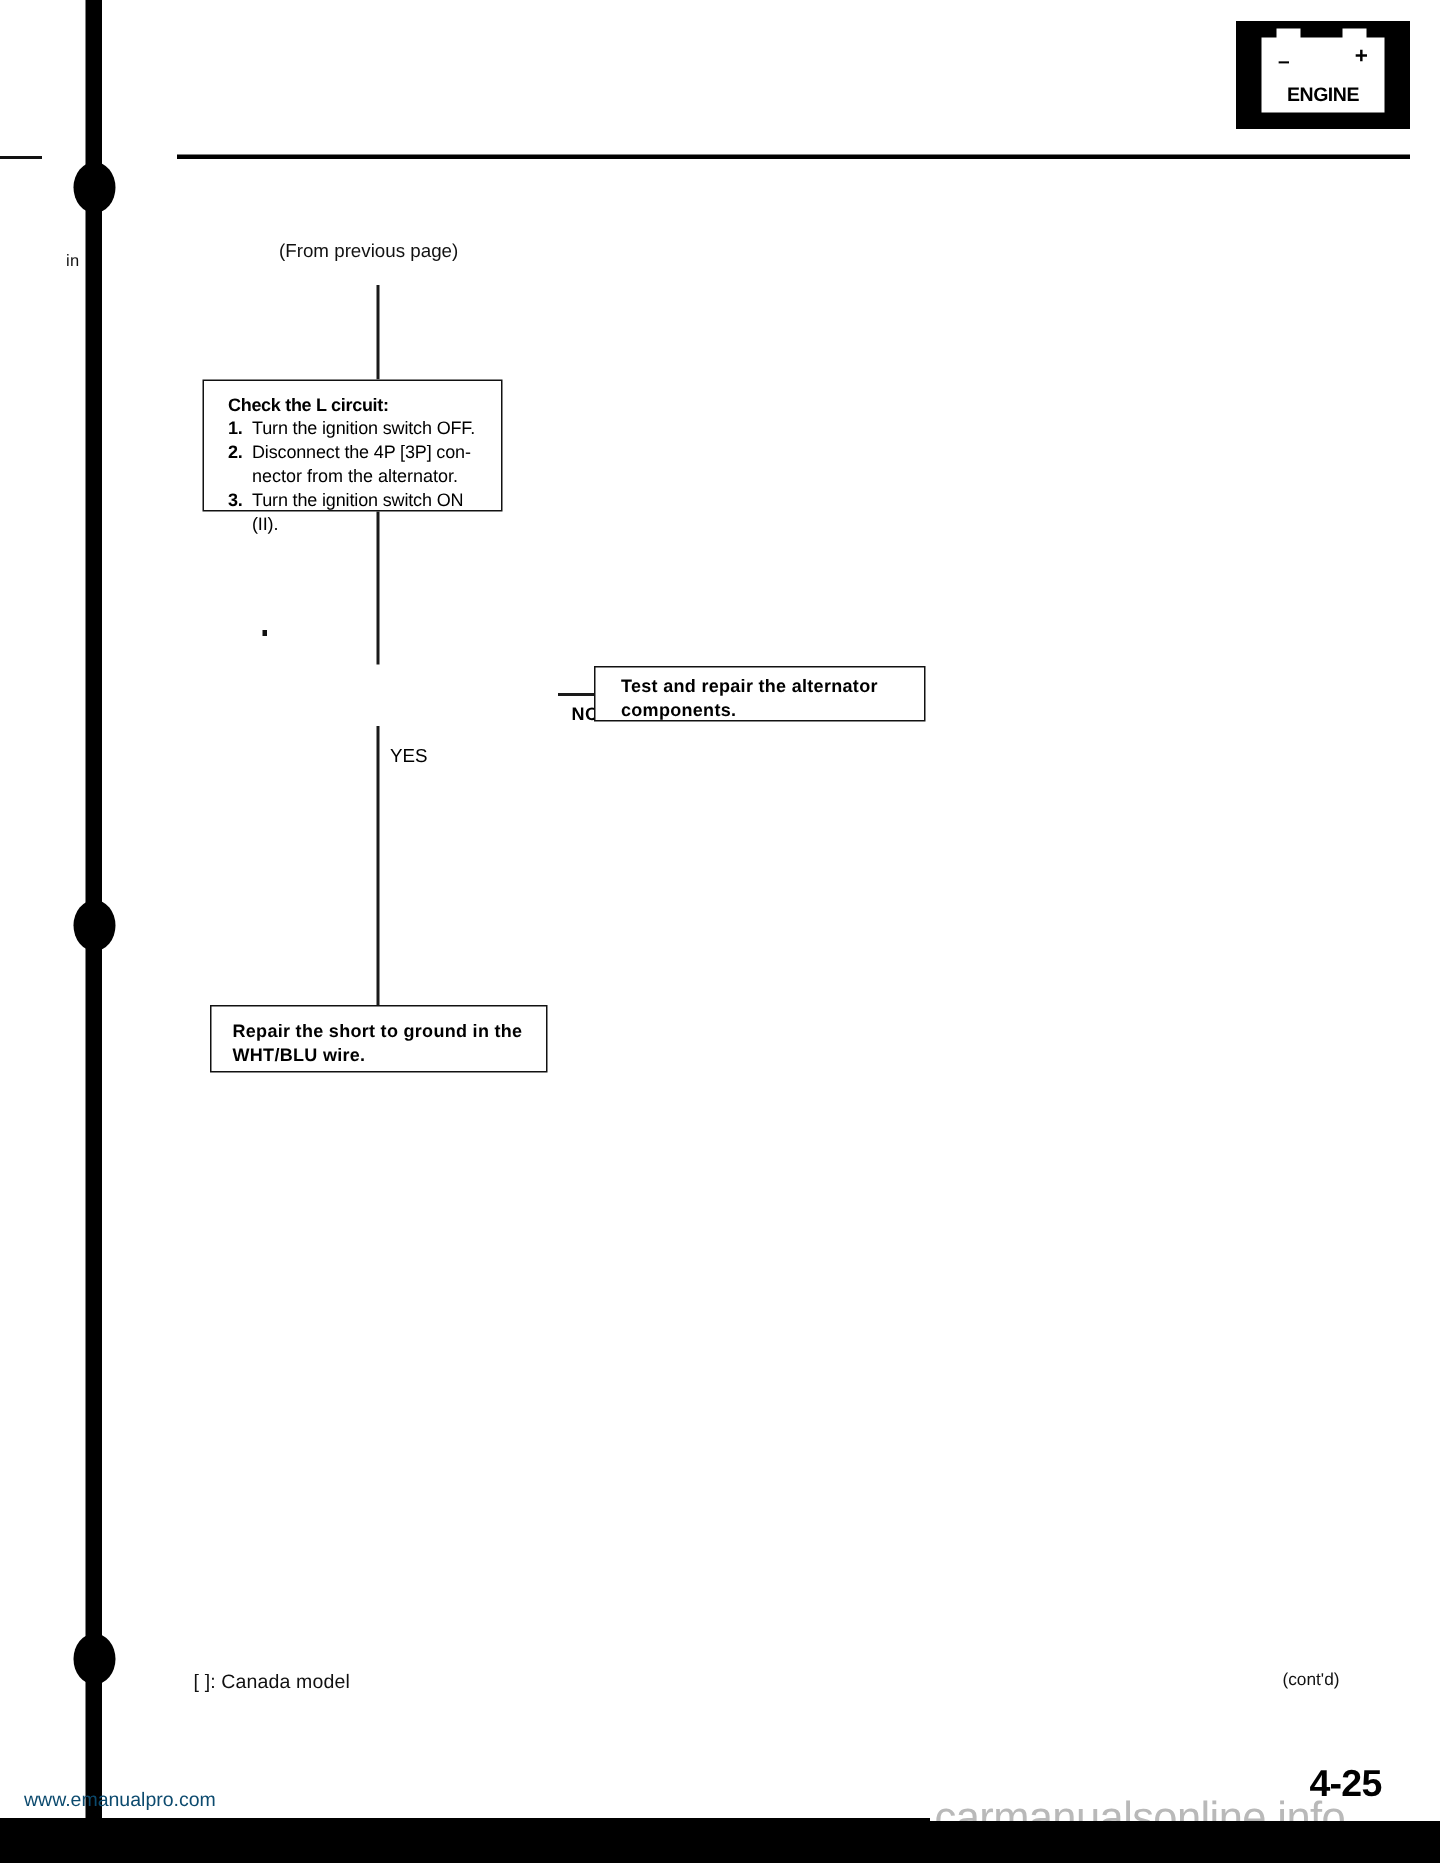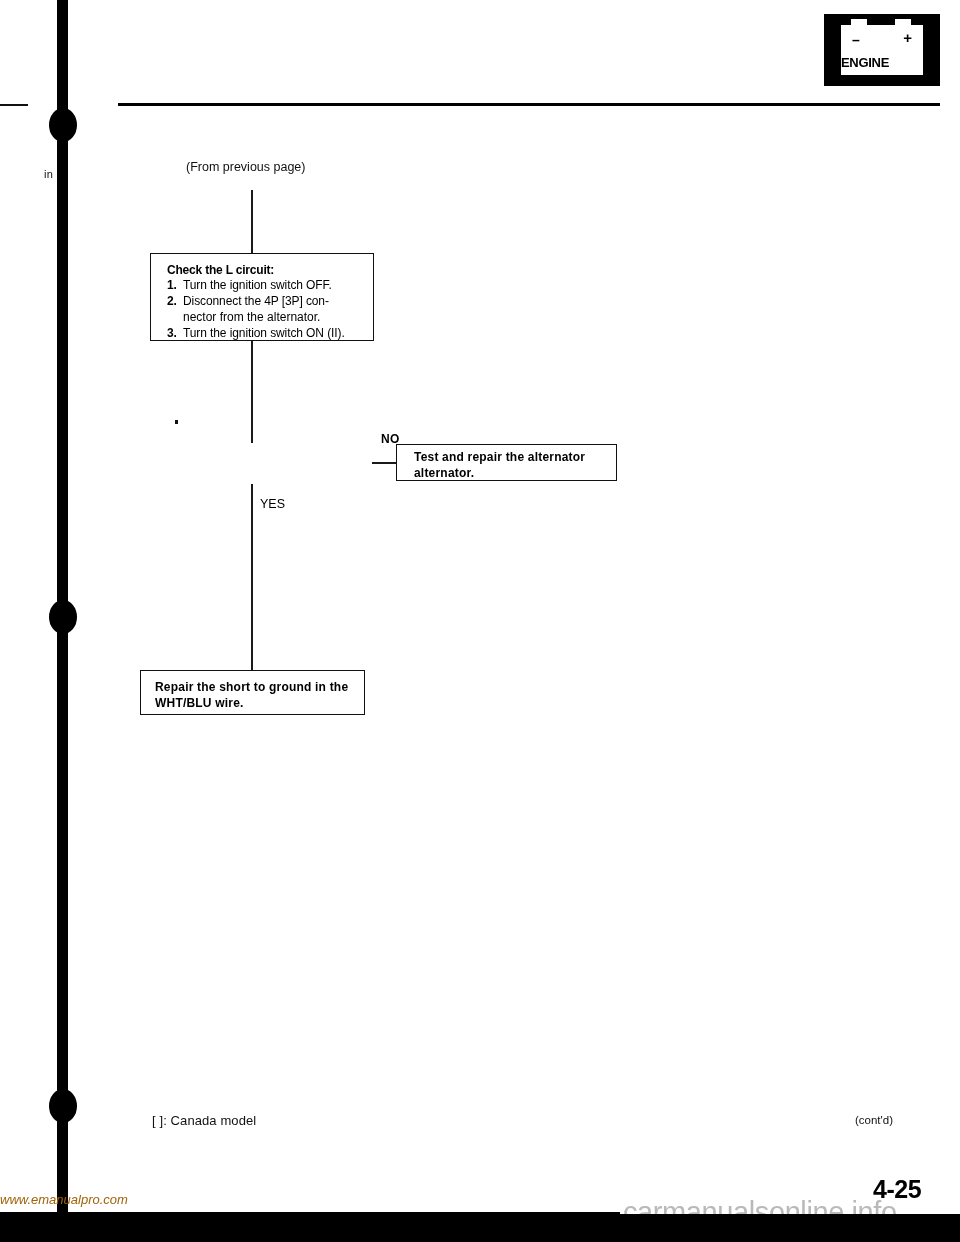--- a/index.html
+++ b/index.html
@@ -60,21 +60,21 @@
   }
   .logo-tab.l{left:10px;}
   .logo-tab.r{left:54px;}
   .logo-minus{
     position:absolute;left:11px;top:8px;font-size:14px;font-weight:bold;line-height:1;
   }
   .logo-plus{
     position:absolute;right:11px;top:5px;font-size:15px;font-weight:bold;line-height:1;
   }
   .logo-text{
-    position:absolute;left:0;right:0;bottom:5px;text-align:left;
+    position:absolute;left:0;right:0;bottom:5px;text-align:center;
     font-size:13px;font-weight:bold;letter-spacing:-0.3px;
   }
 
   
   .from-prev{
     position:absolute;left:186px;top:160px;font-size:12.5px;color:#111;
   }
 
   .vline{position:absolute;width:2px;background:#1a1a1a;}
   .hline{position:absolute;height:2px;background:#1a1a1a;}
@@ -97,38 +97,38 @@
   
   .hex{
     position:absolute;left:135px;top:442px;width:237px;height:42px;
   }
   .hex svg{display:block;}
   .hex-label{
     position:absolute;left:41px;top:8px;font-size:12.5px;line-height:1.32;color:#111;
     white-space:nowrap;
   }
 
-  .lbl-no{position:absolute;left:381px;top:432px;font-size:12px;font-weight:bold;letter-spacing:.3px;}
+  .lbl-no{position:absolute;left:381px;top:469px;font-size:12px;font-weight:bold;letter-spacing:.3px;}
   .lbl-yes{position:absolute;left:260px;top:497px;font-size:12.5px;}
 
   
   .speck{position:absolute;background:#111;}
 
   
   .footnote{
-    position:absolute;left:152px;top:1113px;font-size:13px;color:#111;letter-spacing:.1px;
+    position:absolute;left:129px;top:1113px;font-size:13px;color:#111;letter-spacing:.1px;
   }
   .contd{
     position:absolute;left:855px;top:1114px;font-size:11.5px;color:#111;
   }
   .pageno{
     position:absolute;left:873px;top:1175px;font-size:25px;font-weight:bold;letter-spacing:-0.5px;
   }
   .wm-left{
-    position:absolute;left:0;top:1192px;font-size:13px;color:#a16207;font-style:italic;
+    position:absolute;left:16px;top:1192px;font-size:13px;color:#0c4a6e;
   }
   .wm-right{
     position:absolute;left:623px;top:1196px;font-size:29px;color:#b9b9b9;letter-spacing:-0.4px;
   }
 </style>
 </head>
 <body>
 
 <div class="page">
 
@@ -151,21 +151,21 @@
       <div class="logo-minus">–</div>
       <div class="logo-plus">+</div>
       <div class="logo-text">ENGINE</div>
     </div>
   </div>
 
   <div class="from-prev">(From previous page)</div>
 
   <div class="vline" style="left:251px;top:190px;height:63px;"></div>
 
-  <div class="fbox fbox-pad" style="left:135px;top:253px;width:224px;height:88px;margin-left:15px;">
+  <div class="fbox fbox-pad" style="left:135px;top:253px;width:200px;height:88px;">
     <div class="box-title">Check the L circuit:</div>
     <div class="step">
       <span class="step-num">1.</span>
       <span class="step-txt">Turn the ignition switch OFF.</span>
     </div>
     <div class="step">
       <span class="step-num">2.</span>
       <span class="step-txt">Disconnect  the  4P  [3P]  con-</span>
     </div>
     <div class="step-cont">nector from the alternator.</div>
@@ -178,21 +178,21 @@
   <div class="vline" style="left:251px;top:341px;height:102px;"></div>
 
   <div class="speck" style="left:175px;top:420px;width:3px;height:4px;"></div>
 
 
   <div class="hline" style="left:372px;top:462px;width:41px;"></div>
   <div class="lbl-no">NO</div>
 
   <div class="fbox" style="left:396px;top:444px;width:221px;height:37px;padding:4px 0 0 17px;box-sizing:border-box;">
     <div class="boldbox-text">Test and repair the alternator</div>
-    <div class="boldbox-text">alternator.</div>
+    <div class="boldbox-text">components.</div>
   </div>
 
   <div class="vline" style="left:251px;top:484px;height:226px;"></div>
   <div class="lbl-yes">YES</div>
 
   <div class="fbox" style="left:140px;top:670px;width:225px;height:45px;padding:8px 0 0 14px;box-sizing:border-box;">
     <div class="boldbox-text">Repair the short to ground in the</div>
     <div class="boldbox-text">WHT/BLU wire.</div>
   </div>
 

